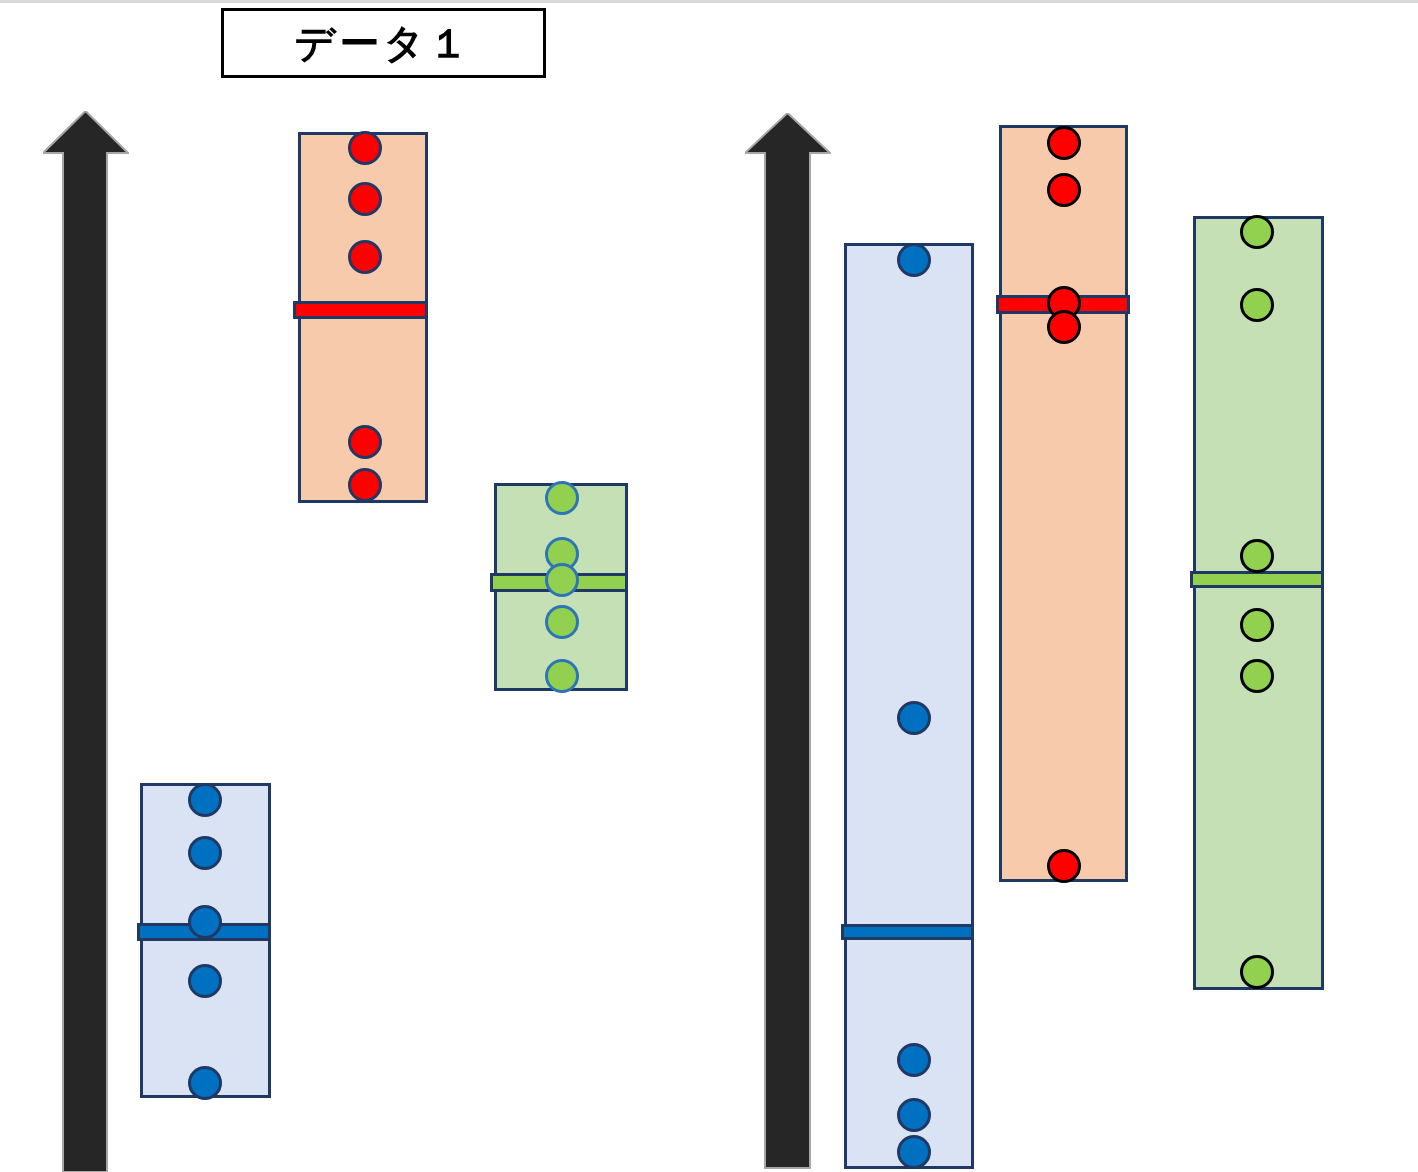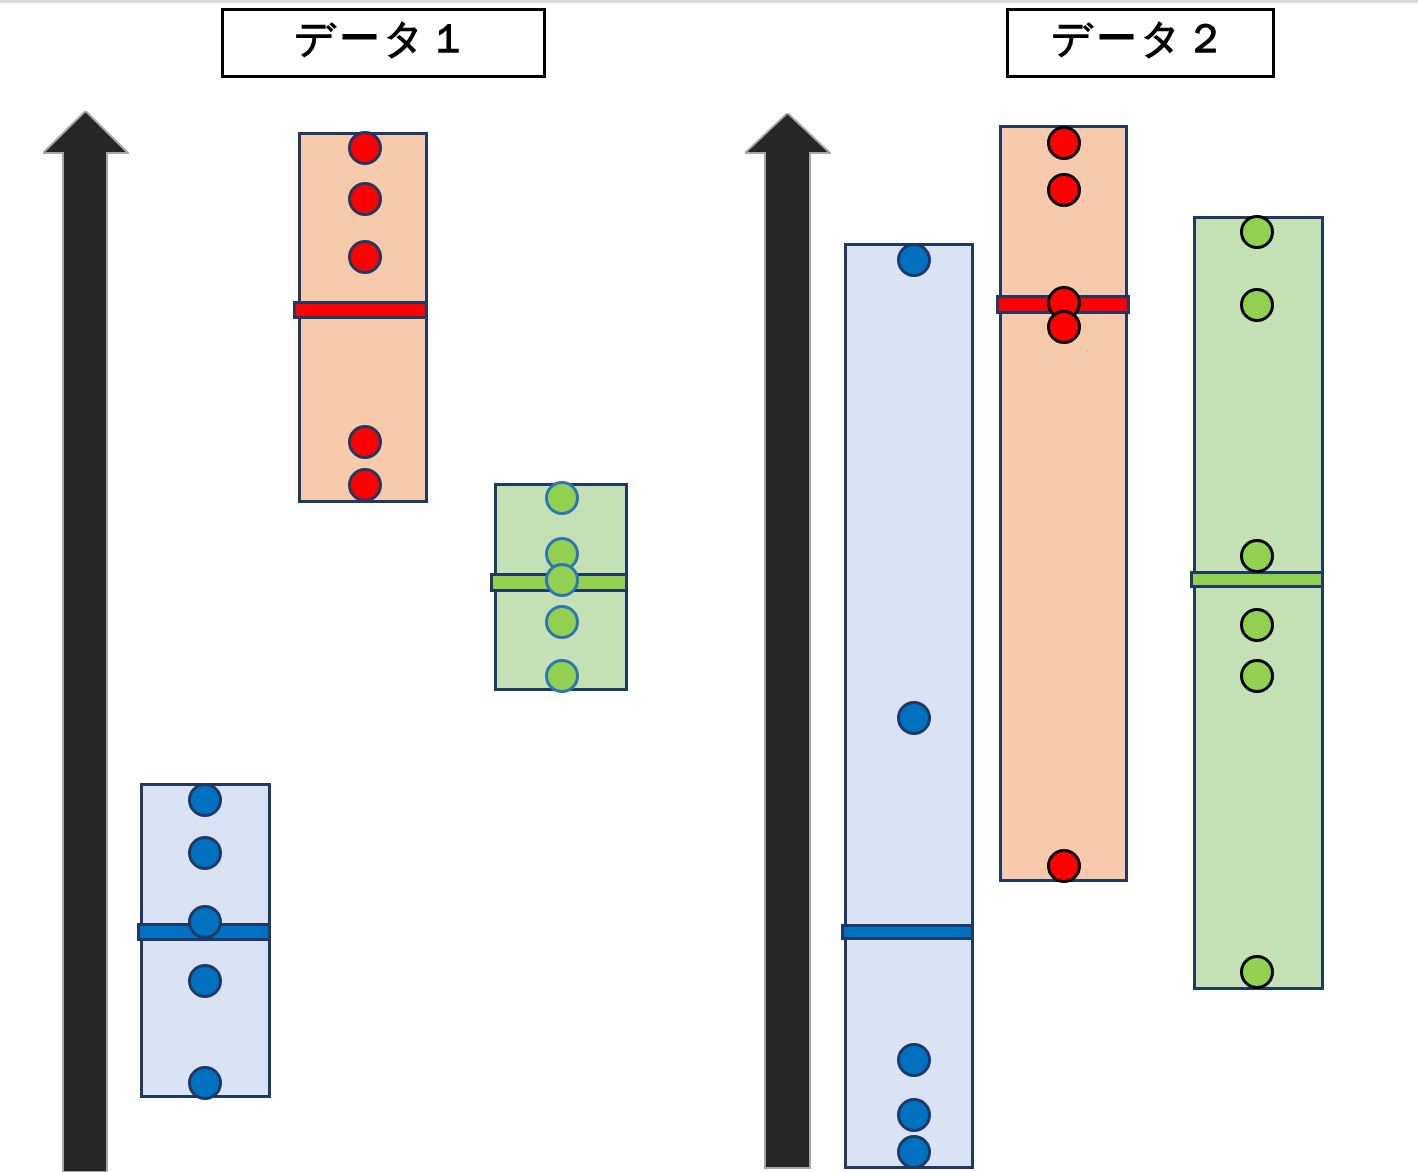--- a/index.html
+++ b/index.html
@@ -11,21 +11,21 @@
     font-family:"Liberation Sans","DejaVu Sans",sans-serif;
   }
   #top-edge-line{
     position:absolute;left:0;top:0;width:1418px;height:3px;
     background:#d9d9d9;
   }
   .title-box{
     position:absolute;
     background:#ffffff;
     border:3px solid #000000;
-    display:flex;justify-content:center;
+    display:flex;align-items:center;justify-content:center;
     font-weight:bold;font-size:40px;color:#000000;
     letter-spacing:4px;
     box-sizing:border-box;
   }
   #title-data1{left:221px;top:8px;width:325px;height:70px;}
   #title-data2{left:1006px;top:8px;width:269px;height:70px;}
   .axis-arrow{position:absolute;}
   #axis-arrow-left{left:43px;top:111px;}
   #axis-arrow-right{left:745px;top:113px;}
   .range-box{position:absolute;box-sizing:border-box;border:3px solid;}
@@ -44,23 +44,20 @@
   </svg>
 
   <svg id="axis-arrow-right" class="axis-arrow" width="86" height="1056" viewBox="0 0 86 1056">
     <polygon class="arrow-shape" points="42.5,0 85,40 65,40 65,1055 20,1055 20,40 0,40" stroke-width="2" fill="#262626" stroke="#a6a6a6"></polygon>
   </svg>
 
   <div id="title-data1" class="title-box">
     <span>データ１</span>
   </div>
 
-  <div id="title-data2" class="title-box">
-    <span>データ２</span>
-  </div>
 
   <div id="groups">
       <div class="range-box" style="left: 298px; top: 132px; width: 130px; height: 371px; background: rgb(247, 202, 172); border-color: rgb(31, 56, 100);"></div>
       <div class="mean-bar" style="left: 293px; top: 301px; width: 135px; height: 18px; background: rgb(255, 0, 0); border-color: rgb(31, 56, 100);"></div>
       <div class="data-dot" style="left: 348px; top: 131px; width: 34px; height: 34px; background: rgb(255, 0, 0); border-color: rgb(31, 56, 100);"></div>
       <div class="data-dot" style="left: 348px; top: 182px; width: 34px; height: 34px; background: rgb(255, 0, 0); border-color: rgb(31, 56, 100);"></div>
       <div class="data-dot" style="left: 348px; top: 240px; width: 34px; height: 34px; background: rgb(255, 0, 0); border-color: rgb(31, 56, 100);"></div>
       <div class="data-dot" style="left: 348px; top: 425px; width: 34px; height: 34px; background: rgb(255, 0, 0); border-color: rgb(31, 56, 100);"></div>
       <div class="data-dot" style="left: 348px; top: 468px; width: 34px; height: 34px; background: rgb(255, 0, 0); border-color: rgb(31, 56, 100);"></div>
       <div class="range-box" style="left: 494px; top: 483px; width: 134px; height: 208px; background: rgb(197, 224, 180); border-color: rgb(31, 56, 100);"></div>

